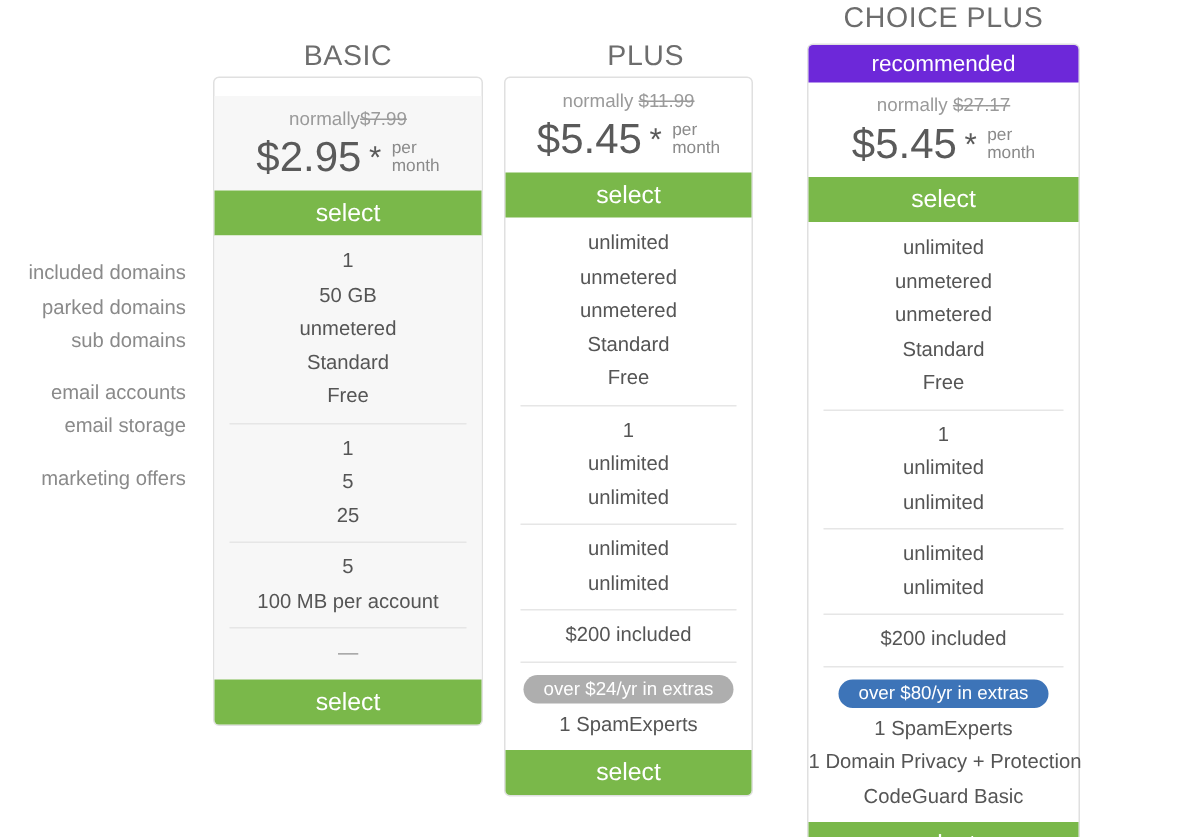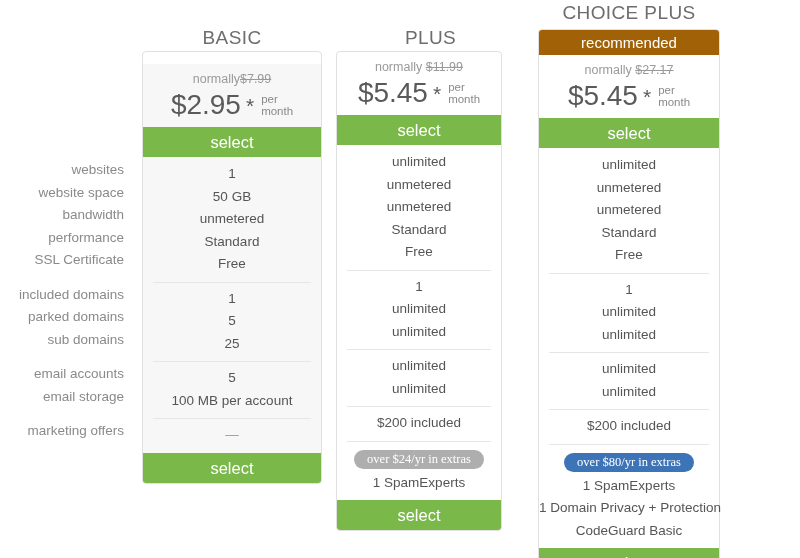--- a/index.html
+++ b/index.html
@@ -155,48 +155,40 @@
     background: #e6e6e6;
   }
   .vrow.empty-dash { color: #9a9a9a; }
 
   
   .pill-row {
     height: 25px;
     display: flex;
     align-items: center;
     justify-content: center;
-    font-family: Liberation Serif, serif;
   }
   .pill {
     display: inline-block;
     border-radius: 11px;
     padding: 0 13px;
     height: 19px;
     line-height: 19px;
     font-size: 12.5px;
     color: #ffffff;
     white-space: nowrap;
   }
   .spacer6 { height: 6px; }
 </style>
 </head>
 <body>
 
 <div id="stage">
 
   <div id="labels">
     <div style="height:159px"></div>
-    <div class="label-group">
-      <div class="flabel">websites</div>
-      <div class="flabel">website space</div>
-      <div class="flabel">bandwidth</div>
-      <div class="flabel">performance</div>
-      <div class="flabel">SSL Certificate</div>
-    </div>
     <div class="group-gap"></div>
     <div class="label-group">
       <div class="flabel">included domains</div>
       <div class="flabel">parked domains</div>
       <div class="flabel">sub domains</div>
     </div>
     <div class="group-gap"></div>
     <div class="label-group">
       <div class="flabel">email accounts</div>
       <div class="flabel">email storage</div>
@@ -283,21 +275,21 @@
       <div class="pill-row">
         <span class="pill" style="background: rgb(174, 174, 174);">over $24/yr in extras</span>
       </div>
       <div class="vrow">1 SpamExperts</div>
       <div class="spacer6"></div>
     </div>
     <div class="select-btn bottom" style="background: rgb(122, 184, 74);">select</div>
   </div>
 
   <div class="card choice">
-    <div class="ribbon" style="background: #a16207;">recommended</div>
+    <div class="ribbon" style="background: #6d28d9;">recommended</div>
     <div class="price-box">
       <div class="normally">
         <span>normally</span>
         <span class="old">$27.17</span>
       </div>
       <div class="price-line">
         <span class="price-amt">$5.45</span>
         <span class="price-star">*</span>
         <span class="price-per">
           <span>per</span><br>

